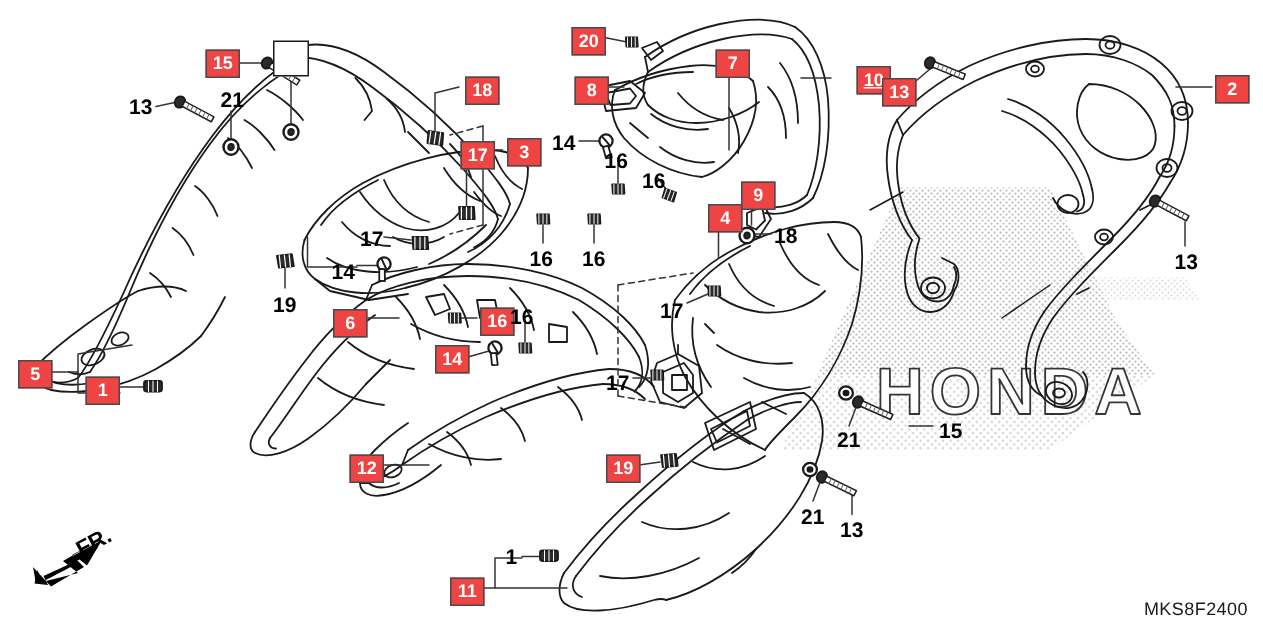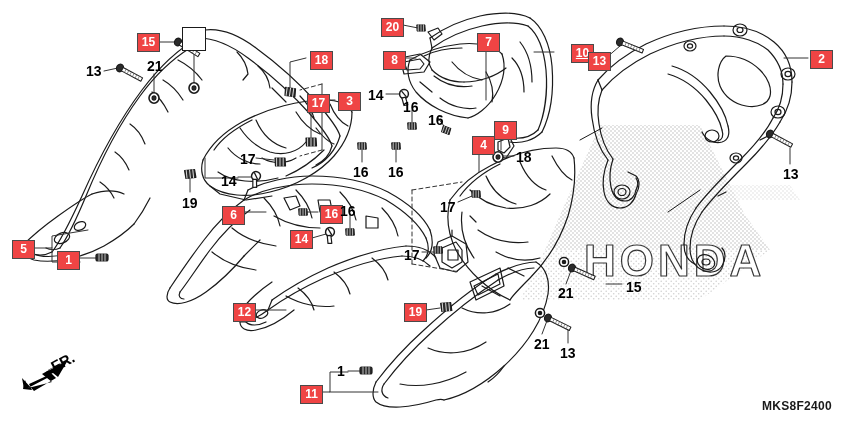--- a/index.html
+++ b/index.html
@@ -39,21 +39,21 @@
     position:absolute;
     background:#ffffff;
     border:1.4px solid #1a1a1a;
     width:22px;height:22px;
   }
   #partno{
     position:absolute;
     right:10px;bottom:8px;
     font-family:"Liberation Sans",sans-serif;
     font-size:12px;
-    font-weight:bold;
+    font-weight:normal;
     color:#1a1a1a;
     letter-spacing:.3px;
   }
   #fr{
     position:absolute;
     left:22px;top:358px;
     width:66px;height:34px;
   }
   #fr .frtxt{
     position:absolute;left:26px;top:2px;

